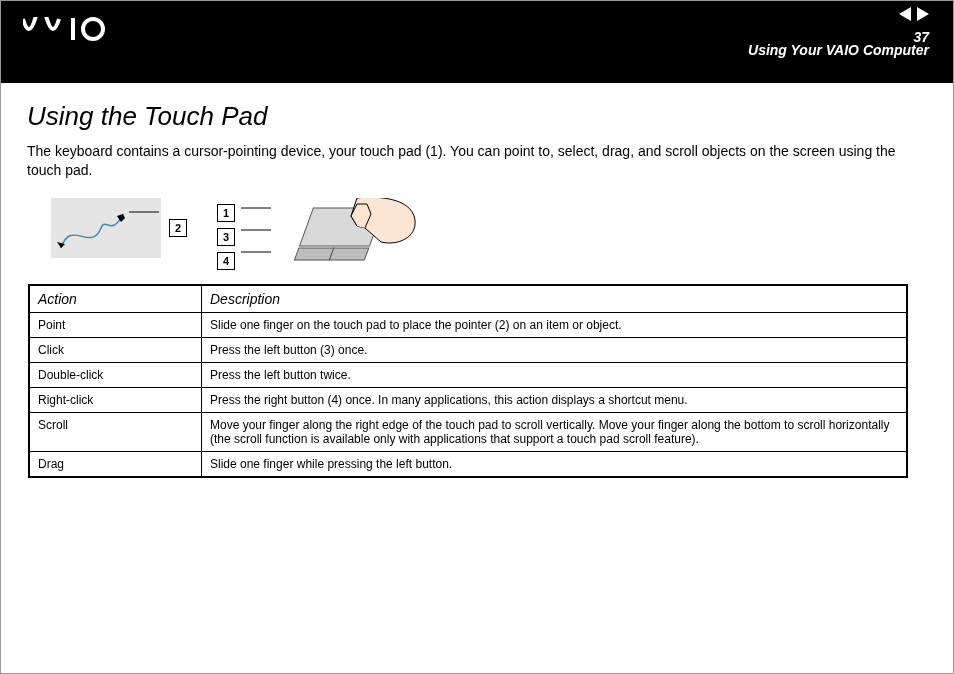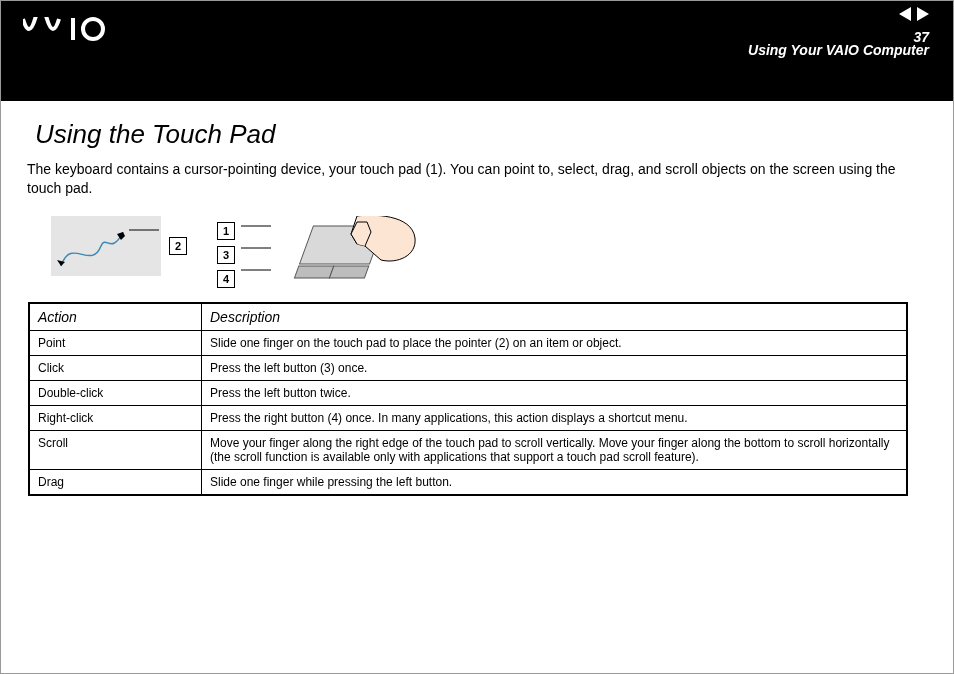--- a/index.html
+++ b/index.html
@@ -1,26 +1,26 @@
 <!DOCTYPE html>
 <html><head>
 <meta charset="utf-8">
 <style>
   body{margin:0;font-family:Arial,Helvetica,sans-serif;background:#fff;color:#000}
   .page{width:954px;height:674px;border:1px solid #999;position:relative;box-sizing:border-box}
-  .header{background:#000;color:#fff;height:100px;position:relative}
+  .header{background:#000;color:#fff;height:82px;position:relative}
   .logo{position:absolute;left:22px;top:16px}
   .nav{position:absolute;right:24px;top:6px;display:flex;align-items:center;gap:6px}
   .nav span{display:inline-block}
   .tri-l{width:0;height:0;border-top:7px solid transparent;border-bottom:7px solid transparent;border-right:12px solid #fff}
   .tri-r{width:0;height:0;border-top:7px solid transparent;border-bottom:7px solid transparent;border-left:12px solid #fff}
   .pagenum{position:absolute;right:24px;top:28px;font-style:italic;font-weight:bold;font-size:14px}
   .section{position:absolute;right:24px;top:41px;font-style:italic;font-weight:bold;font-size:14px}
   .content{padding:18px 26px}
-  h1{font-style:italic;font-weight:normal;font-size:26px;margin:0 8px 10px;font-family:Arial,Helvetica,sans-serif}
+  h1{font-style:italic;font-weight:normal;font-size:26px;margin:0 0 10px;font-family:Arial,Helvetica,sans-serif}
   .intro{font-size:14px;line-height:1.35;margin:0 0 18px}
   .figures{display:flex;align-items:flex-start;gap:30px;margin:0 0 14px 24px}
   .fig1{width:110px;height:60px;background:#e5e5e5;position:relative;flex-shrink:0}
   .fig1 svg{position:absolute;inset:0}
   .callout{width:16px;height:16px;border:1px solid #000;font-size:11px;font-weight:bold;display:flex;align-items:center;justify-content:center;background:#fff}
   .fig2-wrap{display:flex;align-items:flex-start;gap:6px}
   .callouts-col{display:flex;flex-direction:column;gap:6px;margin-top:6px}
   .lines{width:30px;height:60px}
   .fig2{width:170px;height:70px;position:relative}
   table{border-collapse:collapse;width:880px;margin-left:1px}

